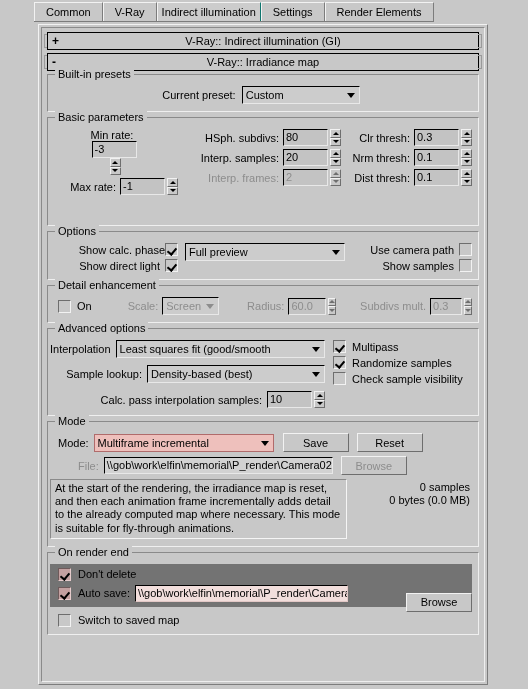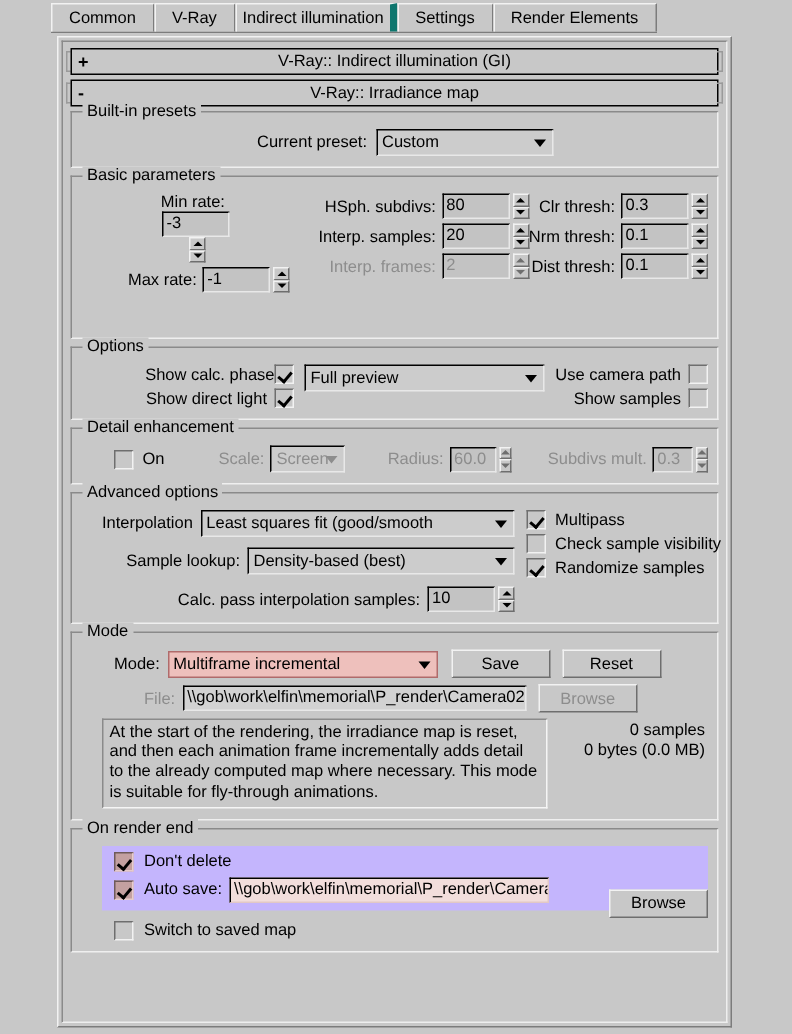--- a/index.html
+++ b/index.html
@@ -32,21 +32,21 @@
     border-left: 1px solid #f2f2f2;
     border-top: 1px solid #f2f2f2;
     border-right: 1px solid #7c7c7c;
     color: #000;
     cursor: default;
     white-space: nowrap;
   }
   .tab.active {
     background: #cccccc;
     padding: 0 4px;
-    border-right: 5px solid #0f766e;
+    border-right: 1px solid #0f766e;
   }
 
   
   .panel {
     position: absolute; left: 38px; top: 24px;
     width: 450px; height: 661px;
     background: #c8c8c8;
     border-top: 1px solid #f2f2f2;
     border-left: 1px solid #f2f2f2;
     border-right: 1px solid #7c7c7c;
@@ -89,21 +89,21 @@
     border-right: 1px solid #9a9a9a; border-top: 1px solid #9a9a9a; border-bottom: 1px solid #9a9a9a;
   }
 
   
   .group {
     position: relative;
     margin: 0 0 5px 0;
     border: 1px solid #8a8a8a;
     border-right-color: #efefef;
     border-bottom-color: #efefef;
-    padding: 11px 6px 7px 20px;
+    padding: 11px 6px 7px 2px;
   }
   .group > .glabel {
     position: absolute; left: 7px; top: -7px;
     background: #c8c8c8;
     padding: 0 3px;
     font-size: 11px;
     line-height: 12px;
   }
 
   
@@ -238,21 +238,21 @@
   .statbox {
     flex: 1;
     text-align: right;
     padding-top: 2px;
     padding-right: 2px;
     font-size: 11px;
     line-height: 13.2px;
   }
 
   .rose {
-    background: #c4b5fd;
+    background: #737373;
     padding: 4px 4px 5px 4px;
     margin: 0 0 0 0;
   }
   .rose .field {
     background: #f2dedc;
     border-top: 1px solid #000;
     border-left: 1px solid #000;
     border-right: 1px solid #e2c8c6;
     border-bottom: 1px solid #e2c8c6;
   }
@@ -509,26 +509,26 @@
             <span class="arw"></span>
           </div>
         </div>
       </div>
       <div style="flex:1; margin-left:8px;">
         <div class="row">
           <div class="chk on"></div>
           <span class="lbl" style="margin-left:6px;">Multipass</span>
         </div>
         <div class="row" style="margin-top:3px;">
+          <div class="chk on"></div>
+          <span class="lbl" style="margin-left:6px;">Randomize samples</span>
+        </div>
+        <div class="row" style="margin-top:3px;">
           <div class="chk"></div>
           <span class="lbl" style="margin-left:6px;">Check sample visibility</span>
-        </div>
-        <div class="row" style="margin-top:3px;">
-          <div class="chk on"></div>
-          <span class="lbl" style="margin-left:6px;">Randomize samples</span>
         </div>
       </div>
     </div>
 
     <div class="row" style="margin-top:6px; width:275px; justify-content:flex-end;">
       <span class="lbl" style="margin-right:5px;">Calc. pass interpolation samples:</span>
       <div class="field" style="width:45px;">10</div>
       <div class="spin">
             <div class="sb up">
               <i></i>

